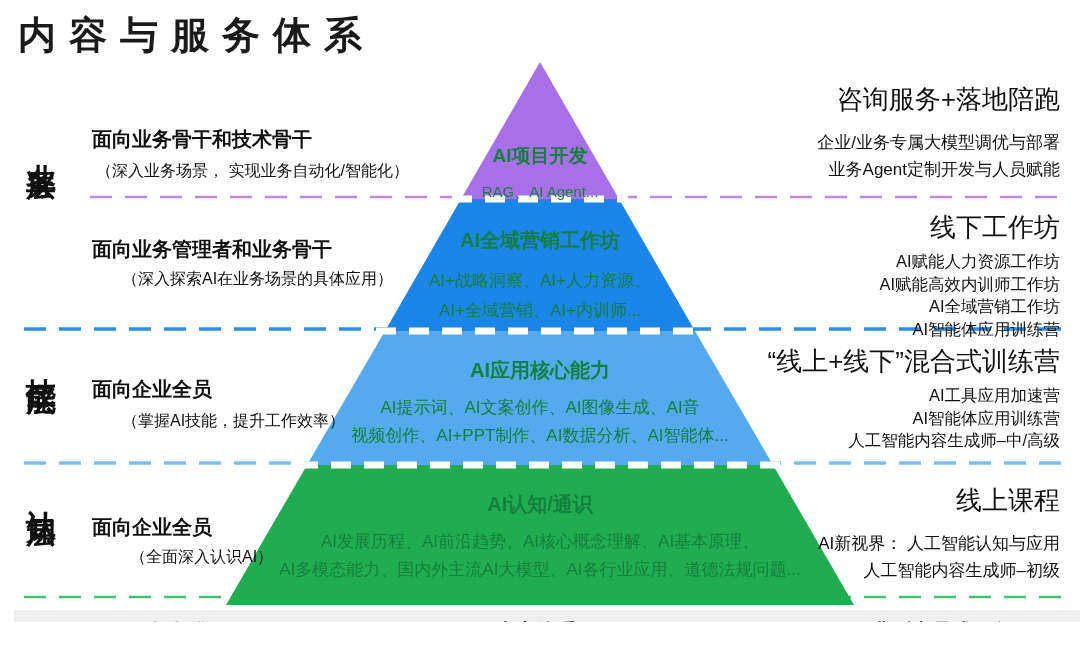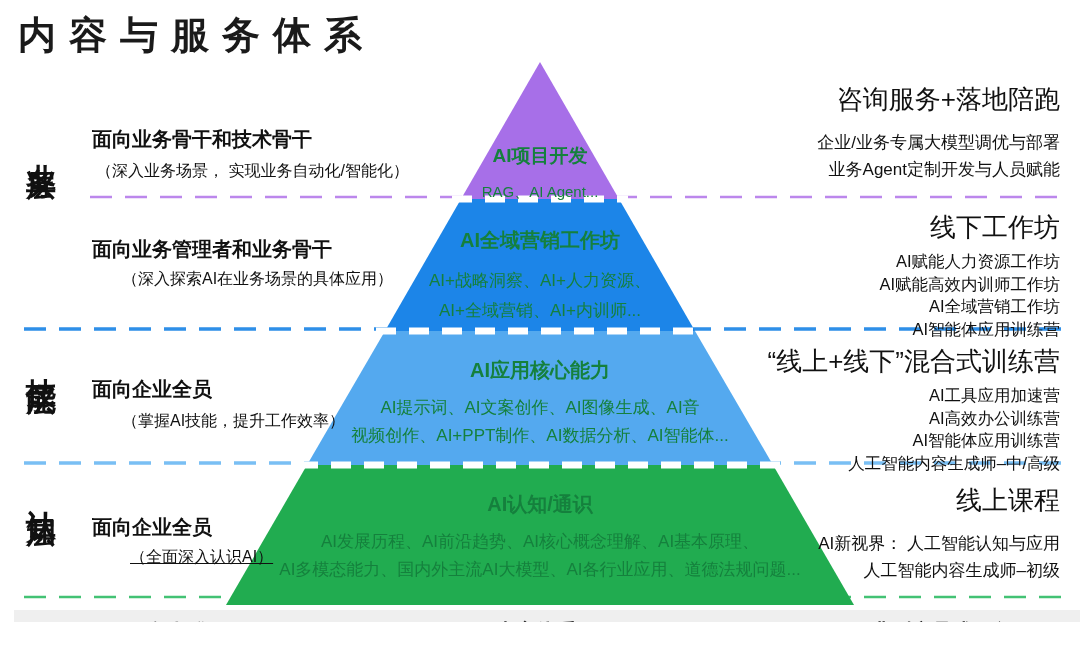--- a/index.html
+++ b/index.html
@@ -64,21 +64,21 @@
   <div class="abs side-label" style="top:354px;">技能层</div>
   <div class="abs side-label" style="top:486px;">认知层</div>
 
   <div class="abs aud-title" style="left:92px;  top:126px;">面向业务骨干和技术骨干</div>
   <div class="abs aud-sub" style="left:96px; top:161px;">（深入业务场景， 实现业务自动化/智能化）</div>
   <div class="abs aud-title" style="left:92px;  top:236px;">面向业务管理者和业务骨干</div>
   <div class="abs aud-sub" style="left:122px; top:269px;">（深入探索AI在业务场景的具体应用）</div>
   <div class="abs aud-title" style="left:92px;  top:376px;">面向企业全员</div>
   <div class="abs aud-sub" style="left:122px; top:411px;">（掌握AI技能，提升工作效率）</div>
   <div class="abs aud-title" style="left:92px;  top:514px;">面向企业全员</div>
-  <div class="abs aud-sub" style="left:130px; top:547px;text-decoration:underline;">（全面深入认识AI）</div>
+  <div class="abs aud-sub" style="left:130px; top:547px;">（全面深入认识AI）</div>
 
   <div class="abs ctr pyr-title small" style="top:143px;">AI项目开发</div>
   <div class="abs ctr pyr-line small" style="top:171px;">RAG、AI Agent...</div>
 
   <div class="abs ctr pyr-title" style="top:227px;">AI全域营销工作坊</div>
   <div class="abs ctr pyr-line" style="top:269px;">AI+战略洞察、AI+人力资源、</div>
   <div class="abs ctr pyr-line" style="top:299px;">AI+全域营销、AI+内训师...</div>
 
   <div class="abs ctr pyr-title" style="top:357px;">AI应用核心能力</div>
   <div class="abs ctr pyr-line" style="top:396px;">AI提示词、AI文案创作、AI图像生成、AI音</div>
@@ -98,21 +98,20 @@
     <div class="svc-title">线下工作坊</div>
     <div class="svc-item">AI赋能人力资源工作坊</div>
     <div class="svc-item">AI赋能高效内训师工作坊</div>
     <div class="svc-item">AI全域营销工作坊</div>
     <div class="svc-item">AI智能体应用训练营</div>
   </div>
 
   <div class="abs svc tight" style="top:344px;">
     <div class="svc-title">“线上+线下”混合式训练营</div>
     <div class="svc-item">AI工具应用加速营</div>
-    <div class="svc-item">AI高效办公训练营</div>
     <div class="svc-item">AI智能体应用训练营</div>
     <div class="svc-item">人工智能内容生成师–中/高级</div>
   </div>
 
   <div class="abs svc" style="top:483px;">
     <div class="svc-title">线上课程</div>
     <div class="svc-item">AI新视界： 人工智能认知与应用</div>
     <div class="svc-item">人工智能内容生成师–初级</div>
   </div>
 

